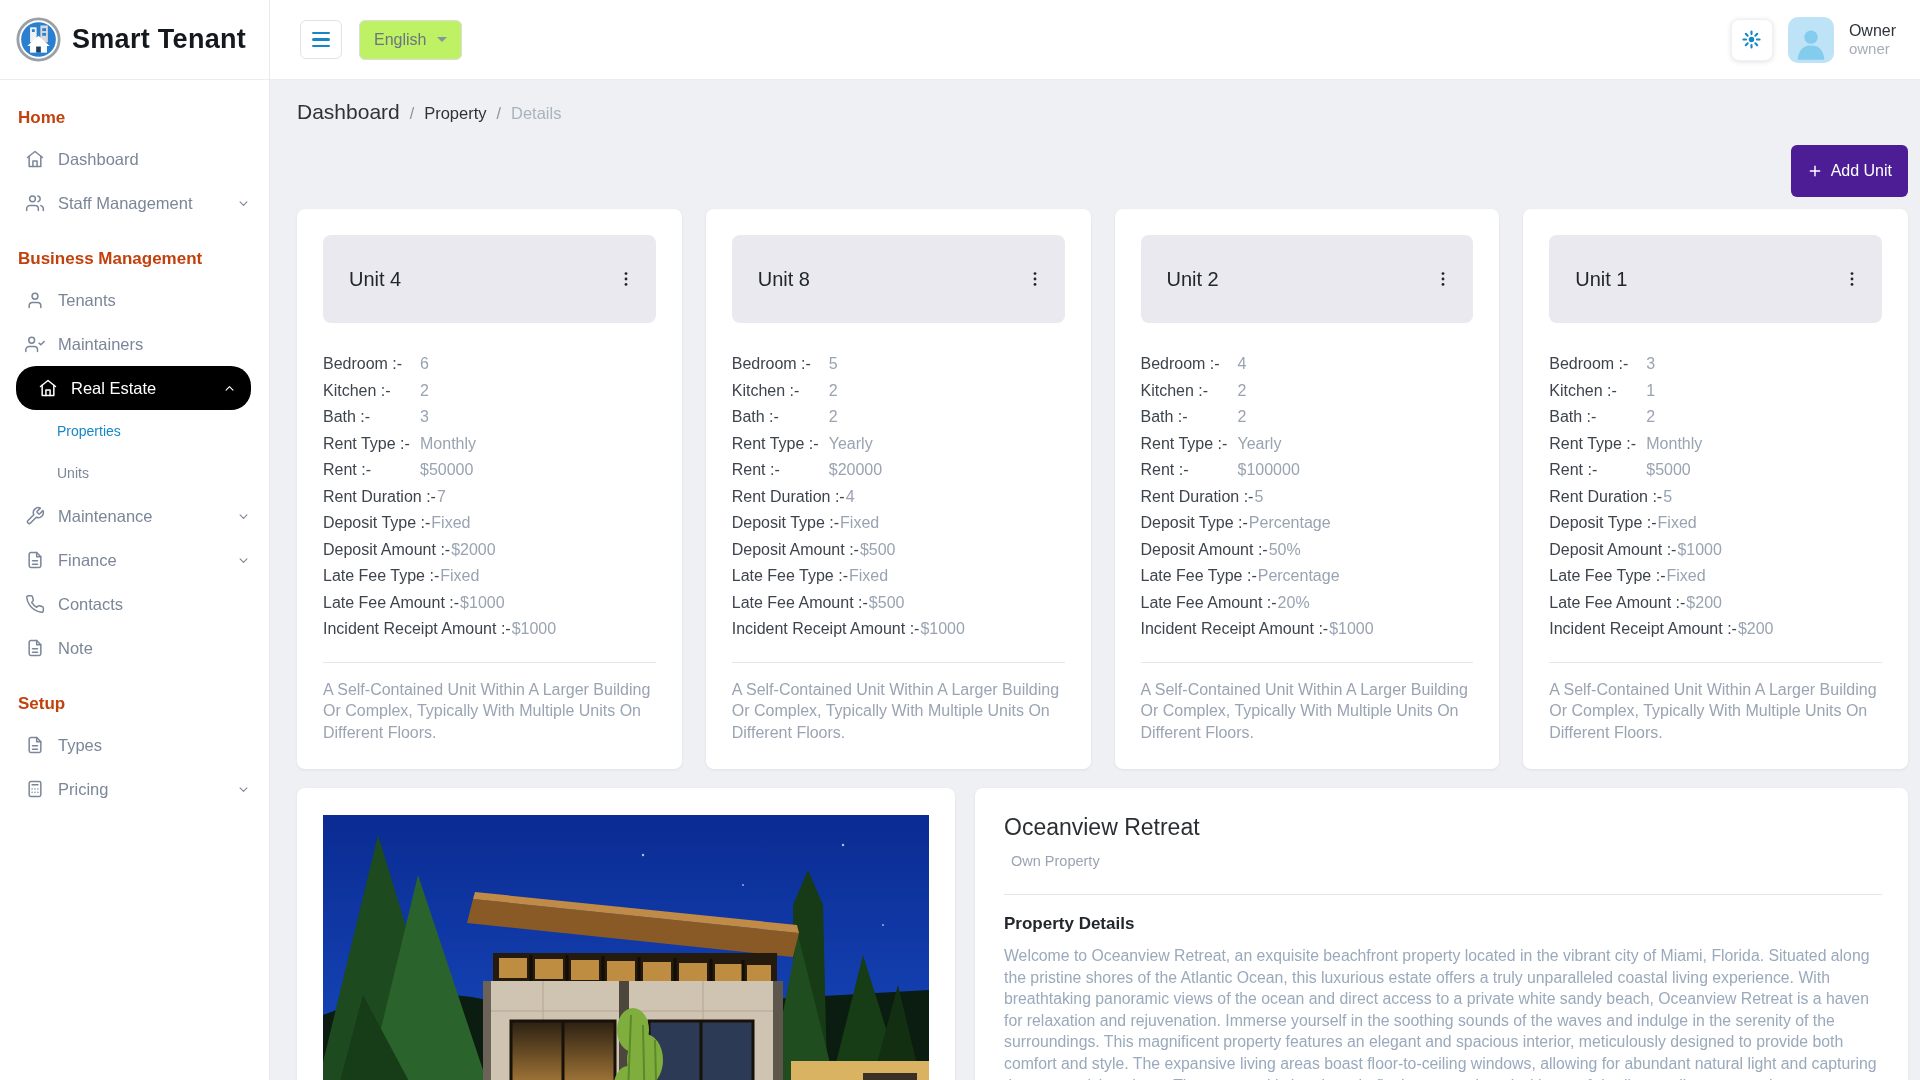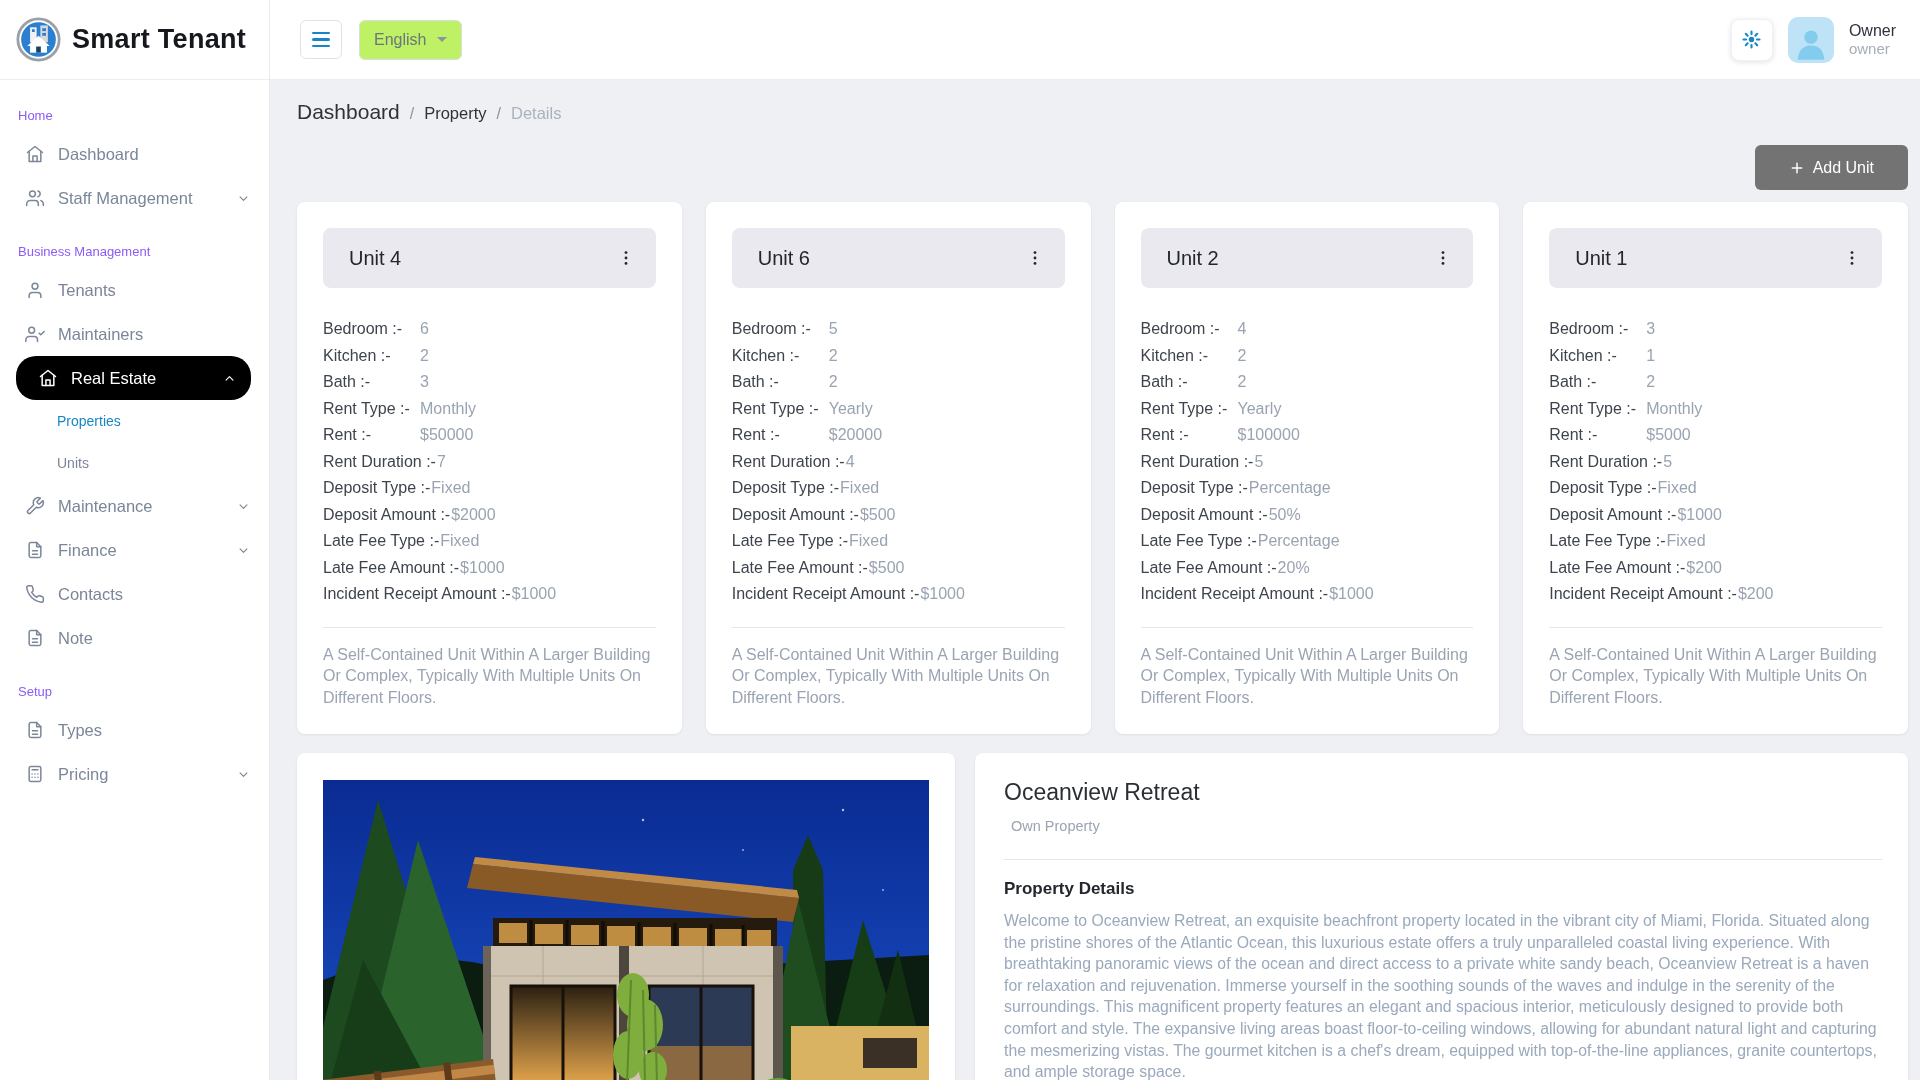--- a/index.html
+++ b/index.html
@@ -6,21 +6,21 @@
   html,body { width:1920px; height:1080px; overflow:hidden; background:#eef0f4;
               font-family:"Liberation Sans", sans-serif; }
 
   
   .sidebar { position:fixed; left:0; top:0; width:270px; height:1080px; background:#fff;
              border-right:1px solid #e7e9ee; z-index:10; }
   .logo-row { height:80px; display:flex; align-items:center; gap:11px; padding:0 16px;
               border-bottom:1px solid #ececf1; }
   .brand-name { font-size:27px; font-weight:bold; color:#15181c; letter-spacing:.3px; white-space:nowrap; }
   .side-nav { padding-top:4px; }
-  .section-label { padding:24px 18px 9px; font-size:13px; font-weight:normal; color:#8b5cf6; }
+  .section-label { padding:24px 18px 9px; font-size:17px; font-weight:bold; color:#c2410c; }
   .nav-item { display:flex; align-items:center; gap:13px; height:44px; padding:0 18px 0 25px;
               color:#7b8698; font-size:16.5px; cursor:pointer; }
   .nav-item .icon { width:20px; height:20px; flex:none; display:flex; }
   .nav-item .icon svg { width:20px; height:20px; }
   .chev { margin-left:auto; width:15px; height:15px; display:flex; }
   .chev svg { width:15px; height:15px; }
   .nav-item.active { background:#000000; color:#fff; margin:0 18px 0 16px; border-radius:20px;
                      padding:0 14px 0 22px; }
   .sub-item { display:flex; align-items:center; height:42px; padding-left:57px;
               color:#7b8698; font-size:14px; cursor:pointer; }
@@ -51,28 +51,28 @@
   .user-role { font-size:15px; color:#a5adb8; line-height:1.2; }
 
   
   .main { position:absolute; left:270px; top:80px; width:1650px; padding:20px 12px 0 27px; }
   .breadcrumb { display:flex; align-items:baseline; gap:10px; }
   .bc-root { font-size:21px; color:#2e3338; cursor:pointer; }
   .bc-sep { font-size:16px; color:#8a93a0; }
   .bc-mid { font-size:16.5px; color:#2e3338; cursor:pointer; }
   .bc-cur { font-size:16.5px; color:#aab2bd; }
   .toolbar { display:flex; justify-content:flex-end; margin:21px 0 12px; }
-  .add-btn { height:45px; background:#737373; color:#fff; border:none; border-radius:6px;
-             font-size:16px; font-family:inherit; padding:0 34px; display:flex; align-items:center;
+  .add-btn { height:52px; background:#4c1d95; color:#fff; border:none; border-radius:6px;
+             font-size:16px; font-family:inherit; padding:0 16px; display:flex; align-items:center;
              gap:8px; cursor:pointer; }
   .add-btn svg { width:16px; height:16px; }
 
   .units-grid { display:grid; grid-template-columns:repeat(4,1fr); gap:24px; }
   .unit-card { background:#fff; border-radius:8px; box-shadow:0 1px 3px rgba(25,30,40,.07); padding:26px; }
-  .unit-head { background:#e9e9ef; border-radius:8px; height:60px; display:flex; align-items:center;
+  .unit-head { background:#e9e9ef; border-radius:8px; height:88px; display:flex; align-items:center;
                justify-content:space-between; padding:0 20px 0 26px; }
   .unit-title { font-size:20px; color:#23272d; }
   .kebab { display:flex; color:#23272d; cursor:pointer; }
   .kebab svg { width:20px; height:20px; }
   .unit-rows { margin-top:28px; }
   .row { display:flex; font-size:16px; height:26.5px; align-items:center; white-space:nowrap; }
   .row .lbl { color:#3e444d; }
   .row.aligned .lbl { width:97px; }
   .row .val { color:#99a3b1; }
   .row.inline .val { margin-left:1px; }
@@ -358,21 +358,21 @@
           <div class="row inline">
             <span class="lbl">Incident Receipt Amount :-</span>
             <span class="val">$1000</span>
           </div>
         </div>
         <hr class="unit-divider">
         <p class="unit-desc">A Self-Contained Unit Within A Larger Building Or Complex, Typically With Multiple Units On Different Floors.</p>
       </div>
       <div class="unit-card">
         <div class="unit-head">
-          <span class="unit-title">Unit 6</span>
+          <span class="unit-title">Unit 8</span>
           <span class="kebab">
             <svg viewBox="0 0 24 24" fill="none" stroke="currentColor" stroke-width="1.8" stroke-linecap="round" stroke-linejoin="round">
               <circle cx="12" cy="5.5" r="1.7" fill="currentColor" stroke="none"></circle>
               <circle cx="12" cy="12" r="1.7" fill="currentColor" stroke="none"></circle>
               <circle cx="12" cy="18.5" r="1.7" fill="currentColor" stroke="none"></circle>
             </svg>
           </span>
         </div>
         <div class="unit-rows">
           <div class="row aligned">

